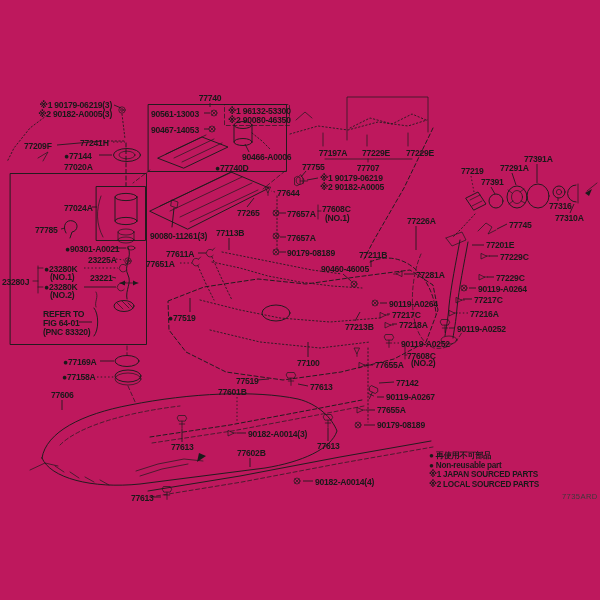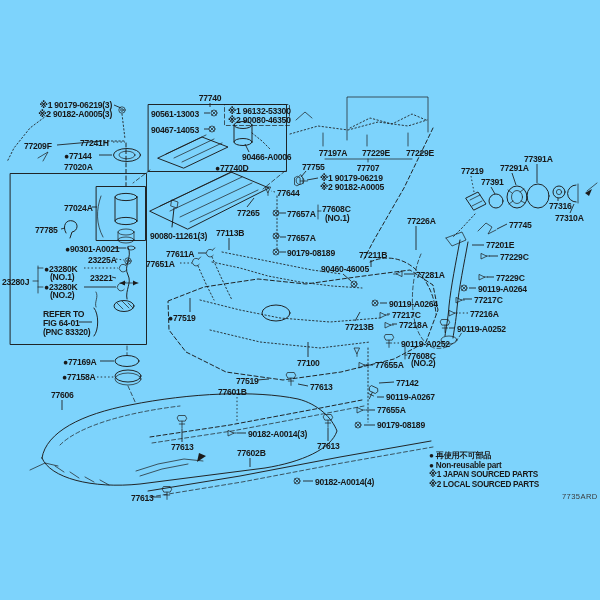--- a/index.html
+++ b/index.html
@@ -1,16 +1,16 @@
 <!DOCTYPE html>
 <html><head>
 <meta charset="utf-8">
 <style>
   html,body{margin:0;padding:0;background:#fff;}
-  #canvas{position:relative;width:600px;height:600px;background:#7dd3fc;overflow:hidden;}
+  #canvas{position:relative;width:600px;height:600px;background:#be185d;overflow:hidden;}
   svg{position:absolute;left:0;top:0;}
   svg text{font-family:"Liberation Sans","DejaVu Sans",sans-serif;font-size:8.6px;font-weight:600;fill:#191919;letter-spacing:-0.25px;}
   .art{stroke:#1b1b1b;fill:none;stroke-width:0.95;stroke-linecap:round;stroke-linejoin:round;}
   .thin{stroke-width:0.7;}
   .dash{stroke-dasharray:4,2.6;}
   .dots{stroke-dasharray:1.4,2.3;stroke-width:0.85;}
   .lead{stroke:#1b1b1b;stroke-width:0.85;fill:none;}
   .dot{stroke-dasharray:1.5,2.2;}
   .fill{fill:#1b1b1b;stroke:none;}
   .legendtext{font-size:8.2px;font-weight:600;}

